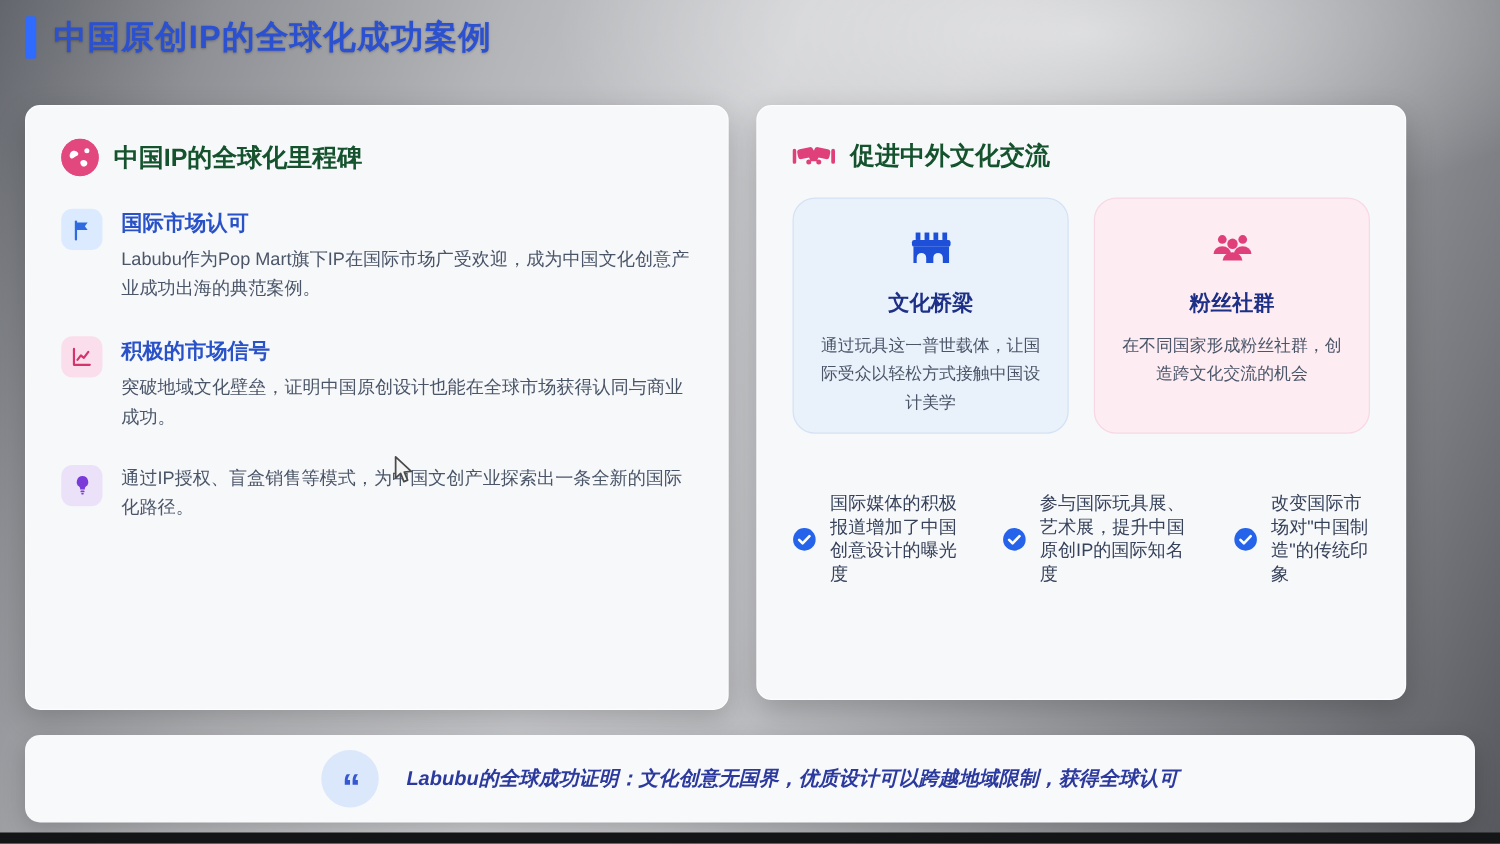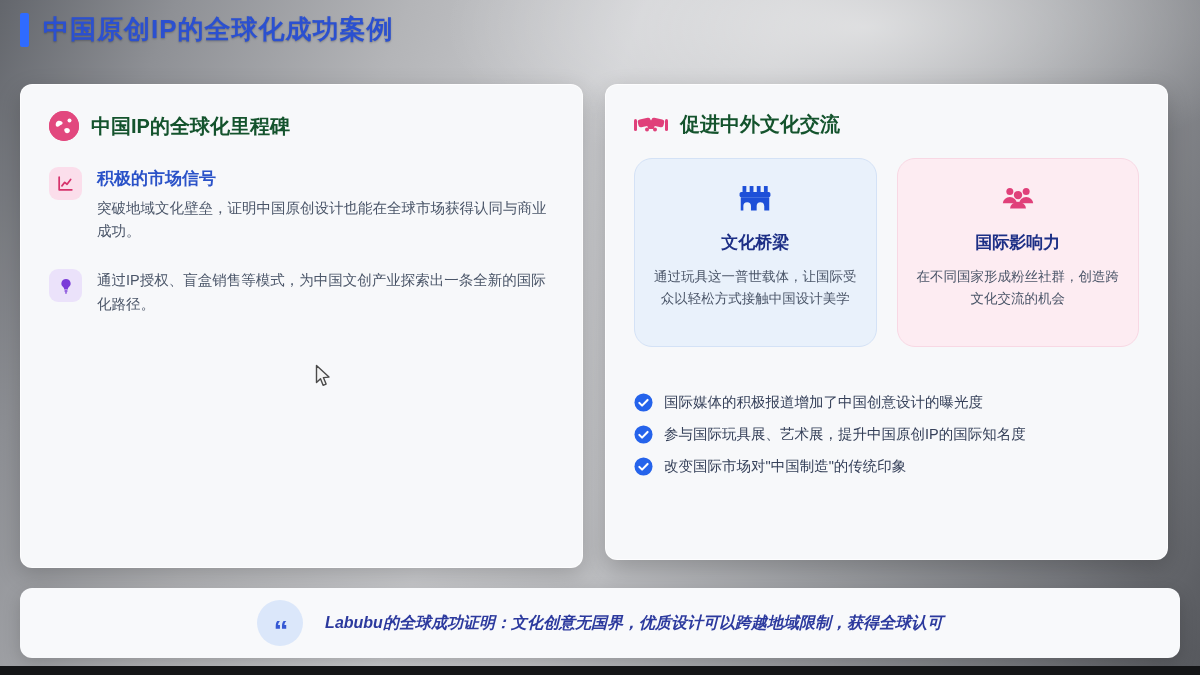--- a/index.html
+++ b/index.html
@@ -18,21 +18,21 @@
   .page-title { font-size: 26px; font-weight: bold; color: #2b50d0; letter-spacing: 1px;
                 text-shadow: 0 1px 2px rgba(0,0,0,0.25); }
 
   
   .card {
     position: absolute; background: #f7f8fa; border-radius: 12px;
     box-shadow: 0 8px 24px rgba(0,0,0,0.20);
     border: 1px solid rgba(255,255,255,0.7);
   }
   .card-left  { left: 20px;  top: 84px; width: 563px; height: 484px; padding: 26px 28px; }
-  .card-right { left: 605px; top: 84px; width: 563px; height: 476px; padding: 26px 28px; }
+  .card-right { left: 605px; top: 84px; width: 520px; height: 476px; padding: 26px 28px; }
 
   .card-header { display: flex; align-items: center; gap: 12px; }
   .card-header-title { font-size: 20px; font-weight: bold; color: #14532d; }
 
   .icon-circle { width: 30px; height: 30px; border-radius: 50%; display: flex;
                  align-items: center; justify-content: center; flex: 0 0 auto; }
   .icon-plain  { display: flex; align-items: center; justify-content: center; flex: 0 0 auto; }
 
   
   .milestones { margin-top: 26px; display: flex; flex-direction: column; gap: 26px; }
@@ -52,21 +52,21 @@
   .feature-blue { background: #e9f1fb; border: 1px solid #d4e2f6; }
   .feature-pink { background: #fdecf2; border: 1px solid #f8d8e4; }
   .feature-icon { height: 34px; display: flex; align-items: center; justify-content: center; }
   .feature-title { font-size: 17px; font-weight: bold; color: #1d2f86; margin-top: 16px; }
   .feature-body { font-size: 13.5px; color: #4a5568; line-height: 1.65; margin-top: 12px; }
 
   
   .influence { margin-top: 46px; }
   .influence-header { display: flex; align-items: center; gap: 10px; }
   .influence-title { font-size: 18px; font-weight: bold; color: #1d2f86; }
-  .influence-list { margin-top: 16px; display: flex; flex-direction: column; gap: 13px; }
+  .influence-list { margin-top: 16px; display: flex; flex-direction: row; gap: 28px; }
   .influence-item { display: flex; align-items: center; gap: 11px; }
   .influence-text { font-size: 14.5px; color: #36415a; }
 
   
   .quote-bar {
     position: absolute; left: 20px; top: 588px; width: 1160px; height: 70px;
     background: #f8f9fb; border-radius: 12px;
     box-shadow: 0 6px 18px rgba(0,0,0,0.18);
     display: flex; align-items: center; justify-content: center; gap: 22px;
   }
@@ -100,20 +100,32 @@
         <path d="M7.5 11c1.5-2 4-1.5 5.5-.2 1.2 1 .6 2.6-.8 3-1.8.5-2.2 2.2-4 2-1.6-.2-2-2.9-.7-4.8z" fill="#fff"></path>
         <path d="M16 17.5c1.8-1.2 4.3-.4 4.8 1.4.4 1.6-1 3.2-2.8 3.3-2 .1-3.8-3.4-2-4.7z" fill="#fff"></path>
         <circle cx="20.5" cy="9.5" r="2" fill="#fff"></circle>
       </svg>
     </div>
     <div class="card-header-title">中国IP的全球化里程碑</div>
   </div>
 
   <div class="milestones">
 
+    <div class="milestone">
+      <div class="icon-tile tile-blue">
+        <svg width="18" height="18" viewBox="0 0 24 24">
+          <path d="M5 3v19" stroke="#2f6ae0" stroke-width="2.4" stroke-linecap="round"></path>
+          <path d="M5 4h12.5l-3 4 3 4H5z" fill="#2f6ae0"></path>
+        </svg>
+      </div>
+      <div>
+        <div class="milestone-title">国际市场认可</div>
+        <div class="milestone-body">Labubu作为Pop Mart旗下IP在国际市场广受欢迎，成为中国文化创意产业成功出海的典范案例。</div>
+      </div>
+    </div>
 
     <div class="milestone">
       <div class="icon-tile tile-pink">
         <svg width="19" height="19" viewBox="0 0 24 24" fill="none" stroke="#d6336c" stroke-width="2.2" stroke-linecap="round" stroke-linejoin="round">
           <path d="M4 4v16h16"></path>
           <path d="M7.5 15l3.5-4.5 3 2.5 4.5-6"></path>
         </svg>
       </div>
       <div>
         <div class="milestone-title">积极的市场信号</div>
@@ -174,21 +186,21 @@
       <div class="feature-icon">
         <svg width="38" height="28" viewBox="0 0 32 24" fill="#e0407a">
           <circle cx="9" cy="6.5" r="3"></circle>
           <path d="M3 16.5a6 5.3 0 0 1 12 0z"></path>
           <circle cx="23" cy="6.5" r="3"></circle>
           <path d="M17 16.5a6 5.3 0 0 1 12 0z"></path>
           <circle cx="16" cy="9.5" r="3.6"></circle>
           <path d="M9.2 21a6.8 5.8 0 0 1 13.6 0z"></path>
         </svg>
       </div>
-      <div class="feature-title">国际影响力</div>
+      <div class="feature-title">粉丝社群</div>
       <div class="feature-body">在不同国家形成粉丝社群，创造跨文化交流的机会</div>
     </div>
 
   </div>
 
   <div class="influence">
 
     <div class="influence-list">
       <div class="influence-item">
         <span class="icon-plain">

